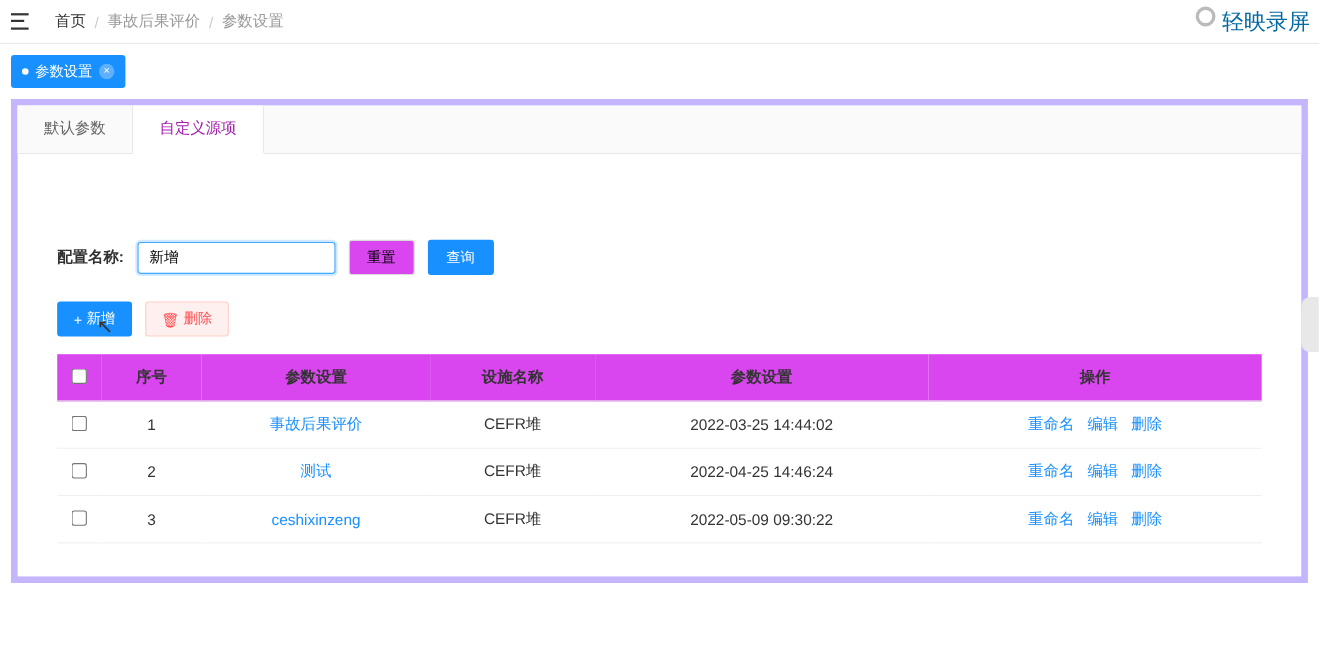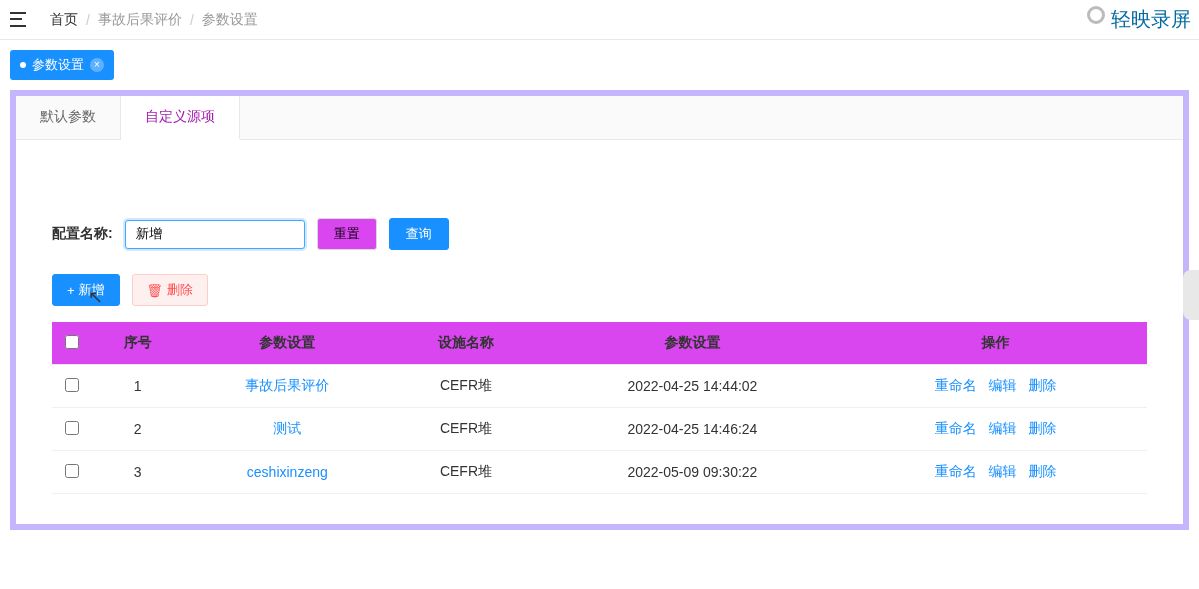--- a/index.html
+++ b/index.html
@@ -121,21 +121,21 @@
           <th>参数设置</th>
           <th>操作</th>
         </tr>
       </thead>
       <tbody>
         <tr>
           <td class="chk"><input type="checkbox" style=""></td>
           <td>1</td>
           <td class="link">事故后果评价</td>
           <td>CEFR堆</td>
-          <td>2022-04-25 14:44:02</td>
+          <td>2022-03-25 14:44:02</td>
           <td class="ops">
             <span>重命名</span>
             <span>编辑</span>
             <span>删除</span>
           </td>
         </tr>
         <tr>
           <td class="chk"><input type="checkbox" style=""></td>
           <td>2</td>
           <td class="link">测试</td>

